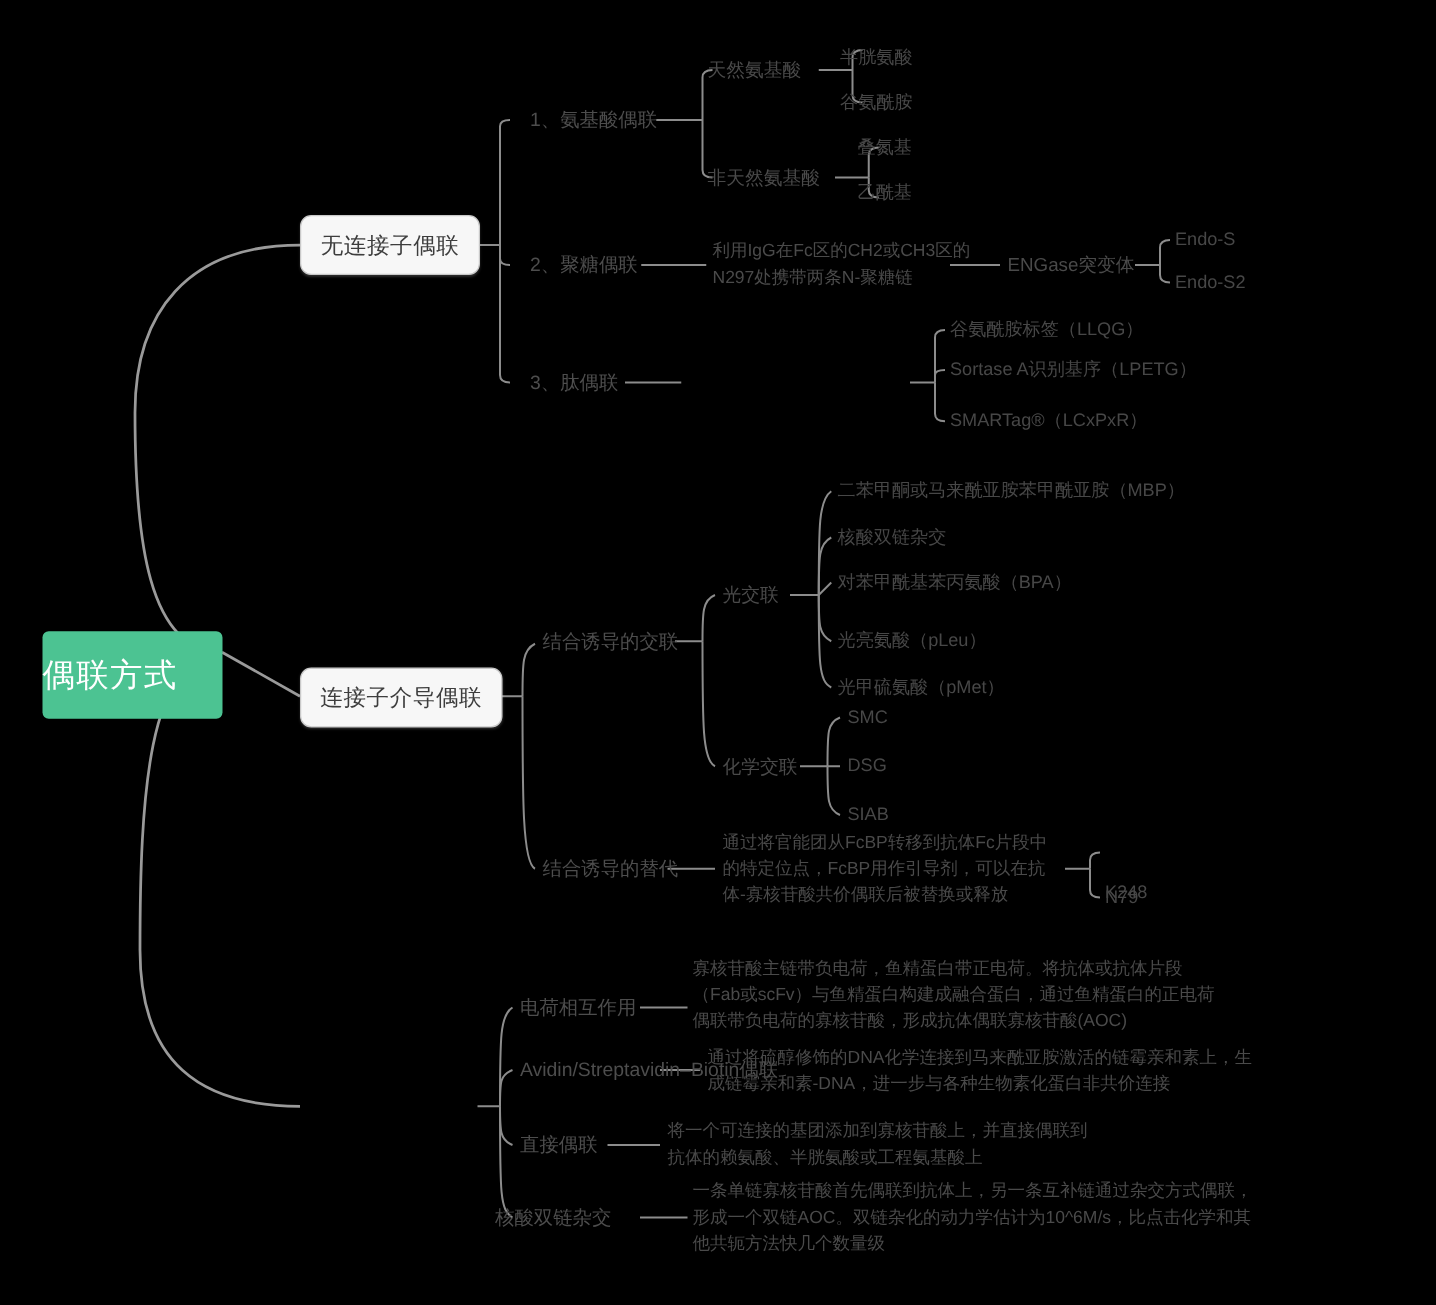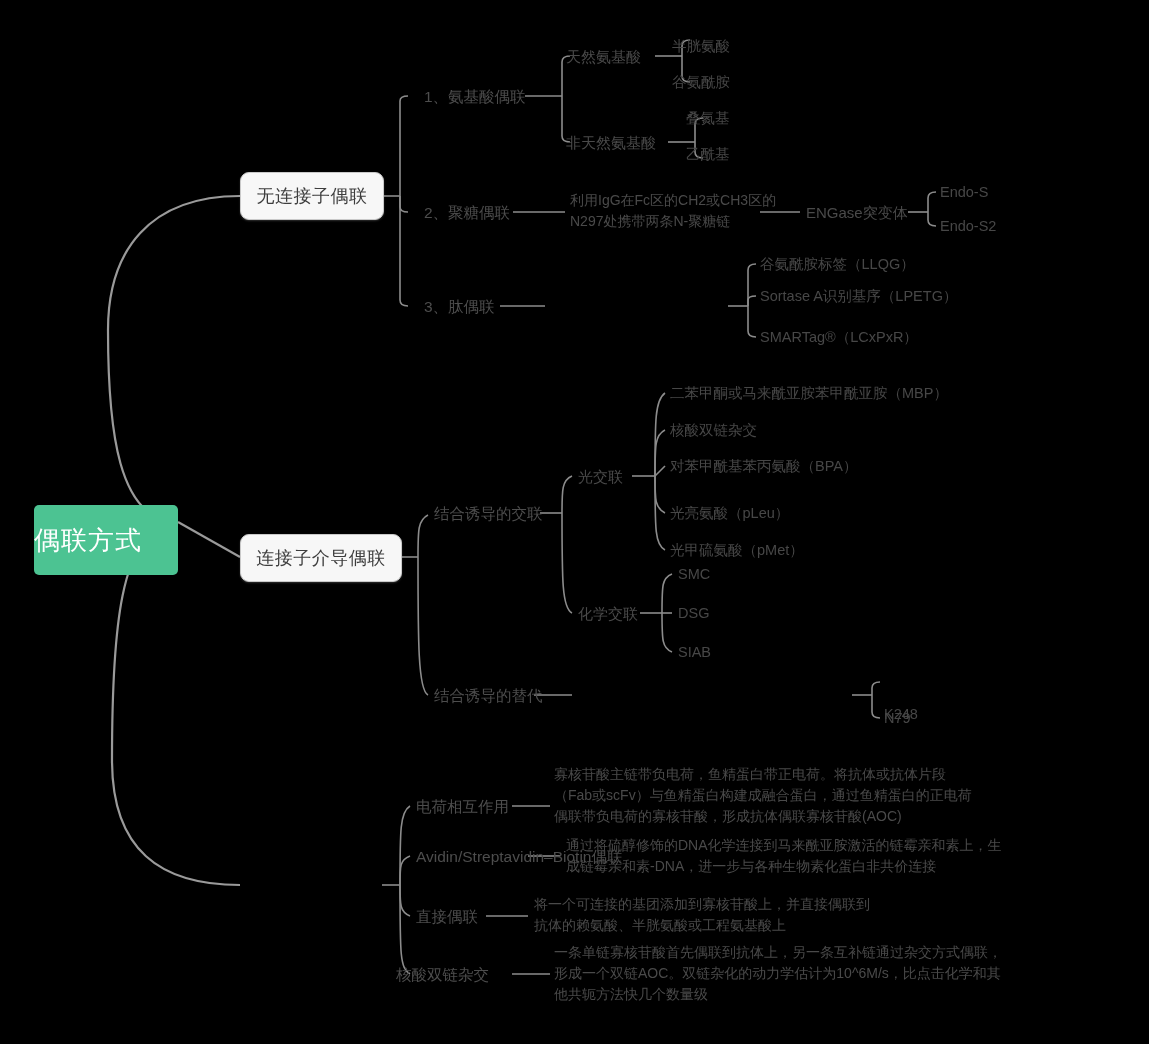--- a/index.html
+++ b/index.html
@@ -147,20 +147,23 @@
   <div class="node leaf" style="left:670px;top:383px;">二苯甲酮或马来酰亚胺苯甲酰亚胺（MBP）</div>
   <div class="node leaf" style="left:670px;top:420px;">核酸双链杂交</div>
   <div class="node leaf" style="left:670px;top:456px;">对苯甲酰基苯丙氨酸（BPA）</div>
   <div class="node leaf" style="left:670px;top:503px;">光亮氨酸（pLeu）</div>
   <div class="node leaf" style="left:670px;top:540px;">光甲硫氨酸（pMet）</div>
 
   <div class="node leaf" style="left:678px;top:564px;">SMC</div>
   <div class="node leaf" style="left:678px;top:603px;">DSG</div>
   <div class="node leaf" style="left:678px;top:642px;">SIAB</div>
 
+  <div class="node desc" style="left:578px;top:663px;">通过将官能团从FcBP转移到抗体Fc片段中
+的特定位点，FcBP用作引导剂，可以在抗
+体-寡核苷酸共价偶联后被替换或释放</div>
   <div class="node leaf" style="left:884px;top:672px;margin-top:32px;">K248</div>
   <div class="node leaf" style="left:884px;top:708px;">N79</div>
 
   <div class="node lvl2" style="left:416px;top:796px;">电荷相互作用</div>
   <div class="node desc" style="left:554px;top:764px;">寡核苷酸主链带负电荷，鱼精蛋白带正电荷。将抗体或抗体片段
 （Fab或scFv）与鱼精蛋白构建成融合蛋白，通过鱼精蛋白的正电荷
 偶联带负电荷的寡核苷酸，形成抗体偶联寡核苷酸(AOC)</div>
 
   <div class="node lvl2" style="left:416px;top:846px;">Avidin/Streptavidin–Biotin偶联</div>
   <div class="node desc" style="left:566px;top:835px;">通过将硫醇修饰的DNA化学连接到马来酰亚胺激活的链霉亲和素上，生

